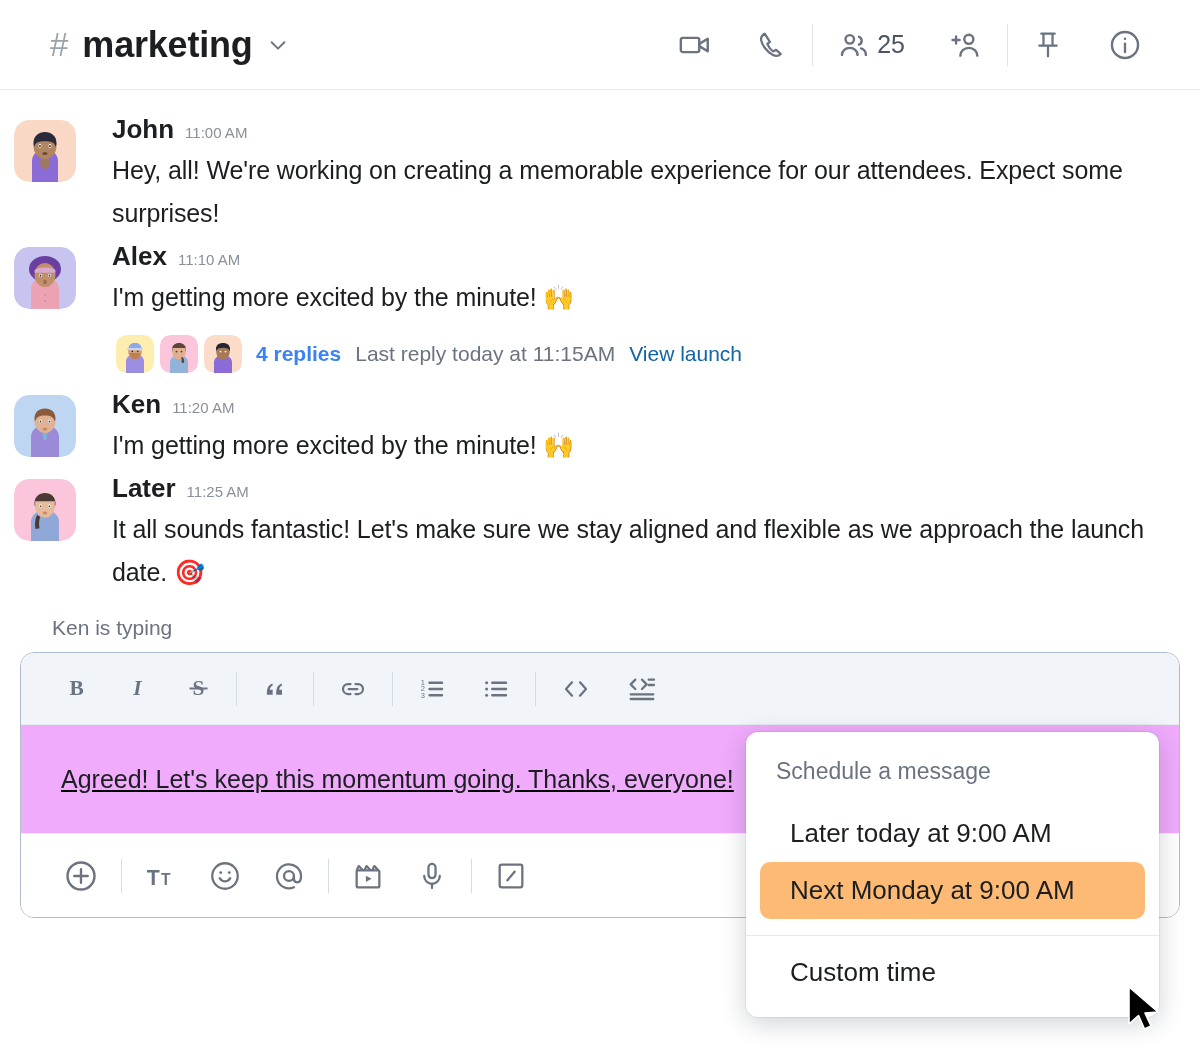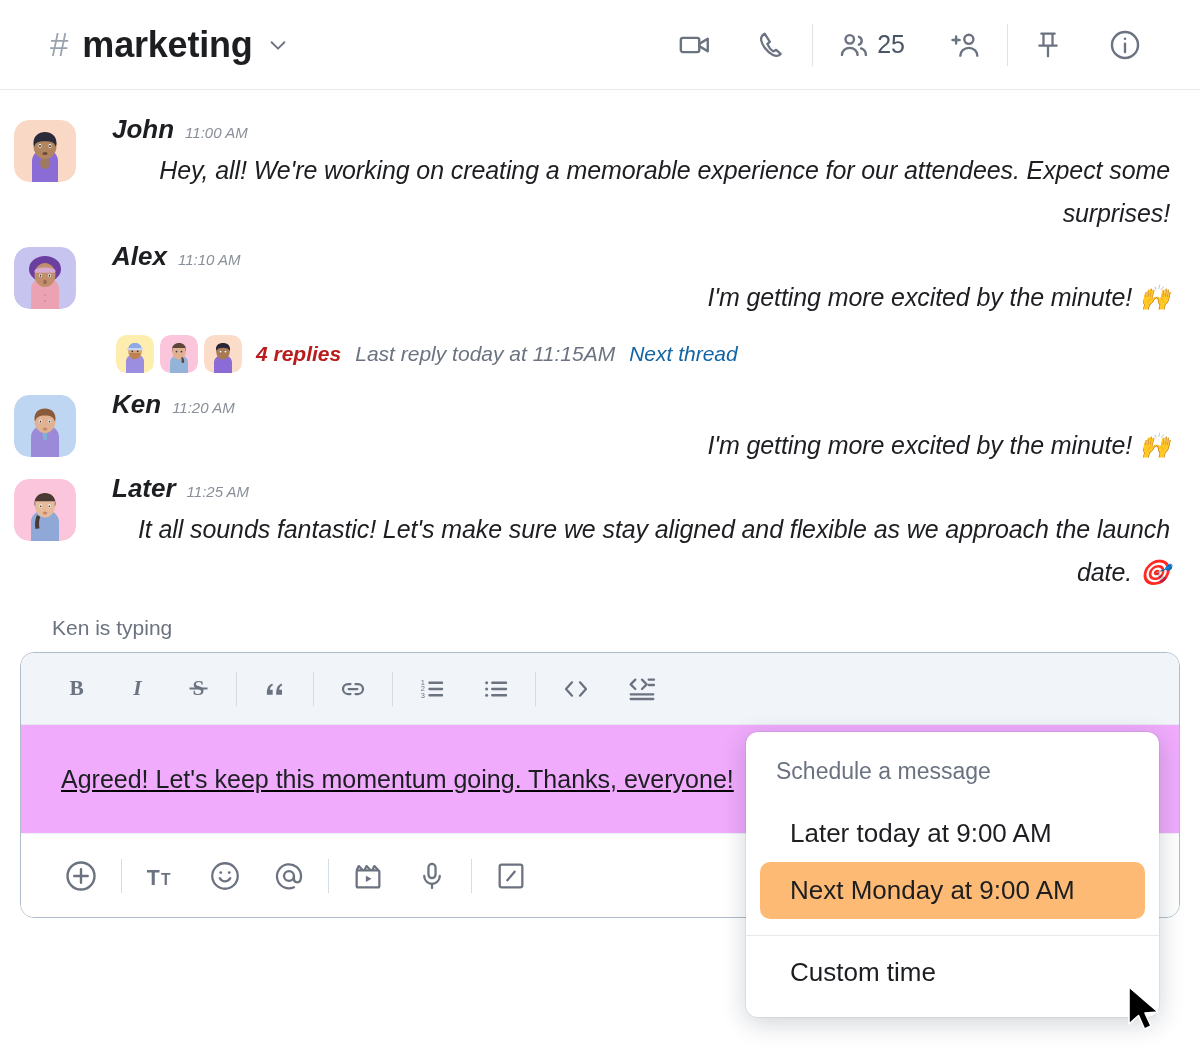--- a/index.html
+++ b/index.html
@@ -29,43 +29,43 @@
   .channel-name { font-size: 36px; font-weight: 700; color: #1c1e21; letter-spacing: -0.2px; }
   .chev-down { width: 22px; height: 22px; display:block; }
   .header-actions { margin-left: auto; display: flex; align-items: center; }
   .hgroup { display: flex; align-items: center; gap: 44px; padding: 0 24px; }
   .hdiv { width: 1px; height: 42px; background: #dfe3e8; }
   .ico { display: inline-flex; align-items: center; justify-content: center; color: #6b7280; }
   .member-count { font-size: 25px; color: #4b5563; margin-left: 6px; }
   .members-wrap { display: flex; align-items: center; }
 
   
-  .messages { padding: 18px 0 0 0; font-style: italic; }
+  .messages { padding: 18px 0 0 0; }
   .msg { display: flex; padding: 6px 30px 0 14px; }
   .avatar {
     width: 62px; height: 62px; border-radius: 15px;
     flex: 0 0 62px; overflow: hidden; margin-top: 6px;
   }
   .msg-body { padding-left: 36px; flex: 1; min-width: 0; }
   .msg-head { display: flex; align-items: baseline; gap: 11px; }
   .author { font-size: 26px; font-weight: 700; color: #1c1e21; }
   .time { font-size: 15px; color: #8a9099; }
   .msg-text {
     font-size: 25px; color: #1c1e21; line-height: 1.72;
-    margin-top: 4px; letter-spacing: -0.1px; text-align: right;
+    margin-top: 4px; letter-spacing: -0.1px;
   }
 
   
   .thread-row {
     display: flex; align-items: center; gap: 14px;
     margin: 16px 0 10px 0; padding-left: 4px;
   }
   .thread-avatars { display: flex; gap: 6px; }
   .thread-avatars .tav { width: 38px; height: 38px; border-radius: 10px; overflow: hidden; }
-  .replies-count { font-size: 21px; font-weight: 700; color: #b91c1c; }
+  .replies-count { font-size: 21px; font-weight: 700; color: #3b82f6; }
   .thread-meta { font-size: 21px; color: #6b7280; }
   .view-thread { font-size: 21px; color: #1264a3; }
 
   
   .typing { font-size: 21px; color: #6b7280; padding: 22px 0 12px 52px; }
 
   
   .composer {
     margin: 0 20px 22px 20px;
     border: 1px solid #aebdc9;
@@ -273,21 +273,21 @@
                 <path d="M19 20c-5 0-9 3-9 7.5V38h18V27.5C28 23 24 20 19 20z" fill="#8b6bd6"></path>
                 <ellipse cx="19" cy="16.5" rx="6.8" ry="8" fill="#a77a55"></ellipse>
                 <path d="M12 14c0-4 3-6 7-6s7 2 7 6c0 .9-.2 1.6-.5 2-0.4-2.3-2.4-3.2-6.5-3.2s-6.1.9-6.5 3.2c-.3-.4-.5-1.1-.5-2z" fill="#262636"></path>
                 <circle cx="16.5" cy="16.6" r="0.9" fill="#fff"></circle>
                 <circle cx="21.5" cy="16.6" r="0.9" fill="#fff"></circle>
               </svg>
             </span>
           </div>
           <span class="replies-count">4 replies</span>
           <span class="thread-meta">Last reply today at 11:15AM</span>
-          <span class="view-thread">Next thread</span>
+          <span class="view-thread">View launch</span>
         </div>
       </div>
     </div>
 
     <div class="msg">
       <div class="avatar">
         <svg viewBox="0 0 62 62" width="62" height="62">
           <rect width="62" height="62" rx="15" fill="#bfd6f2"></rect>
           <path d="M31 30c-8 0-14 5-14 12v20h28V42c0-7-6-12-14-12z" fill="#9b8ad8"></path>
           <path d="M28 31h6l-1.4 14h-3.2z" fill="#7fb2d4"></path>

